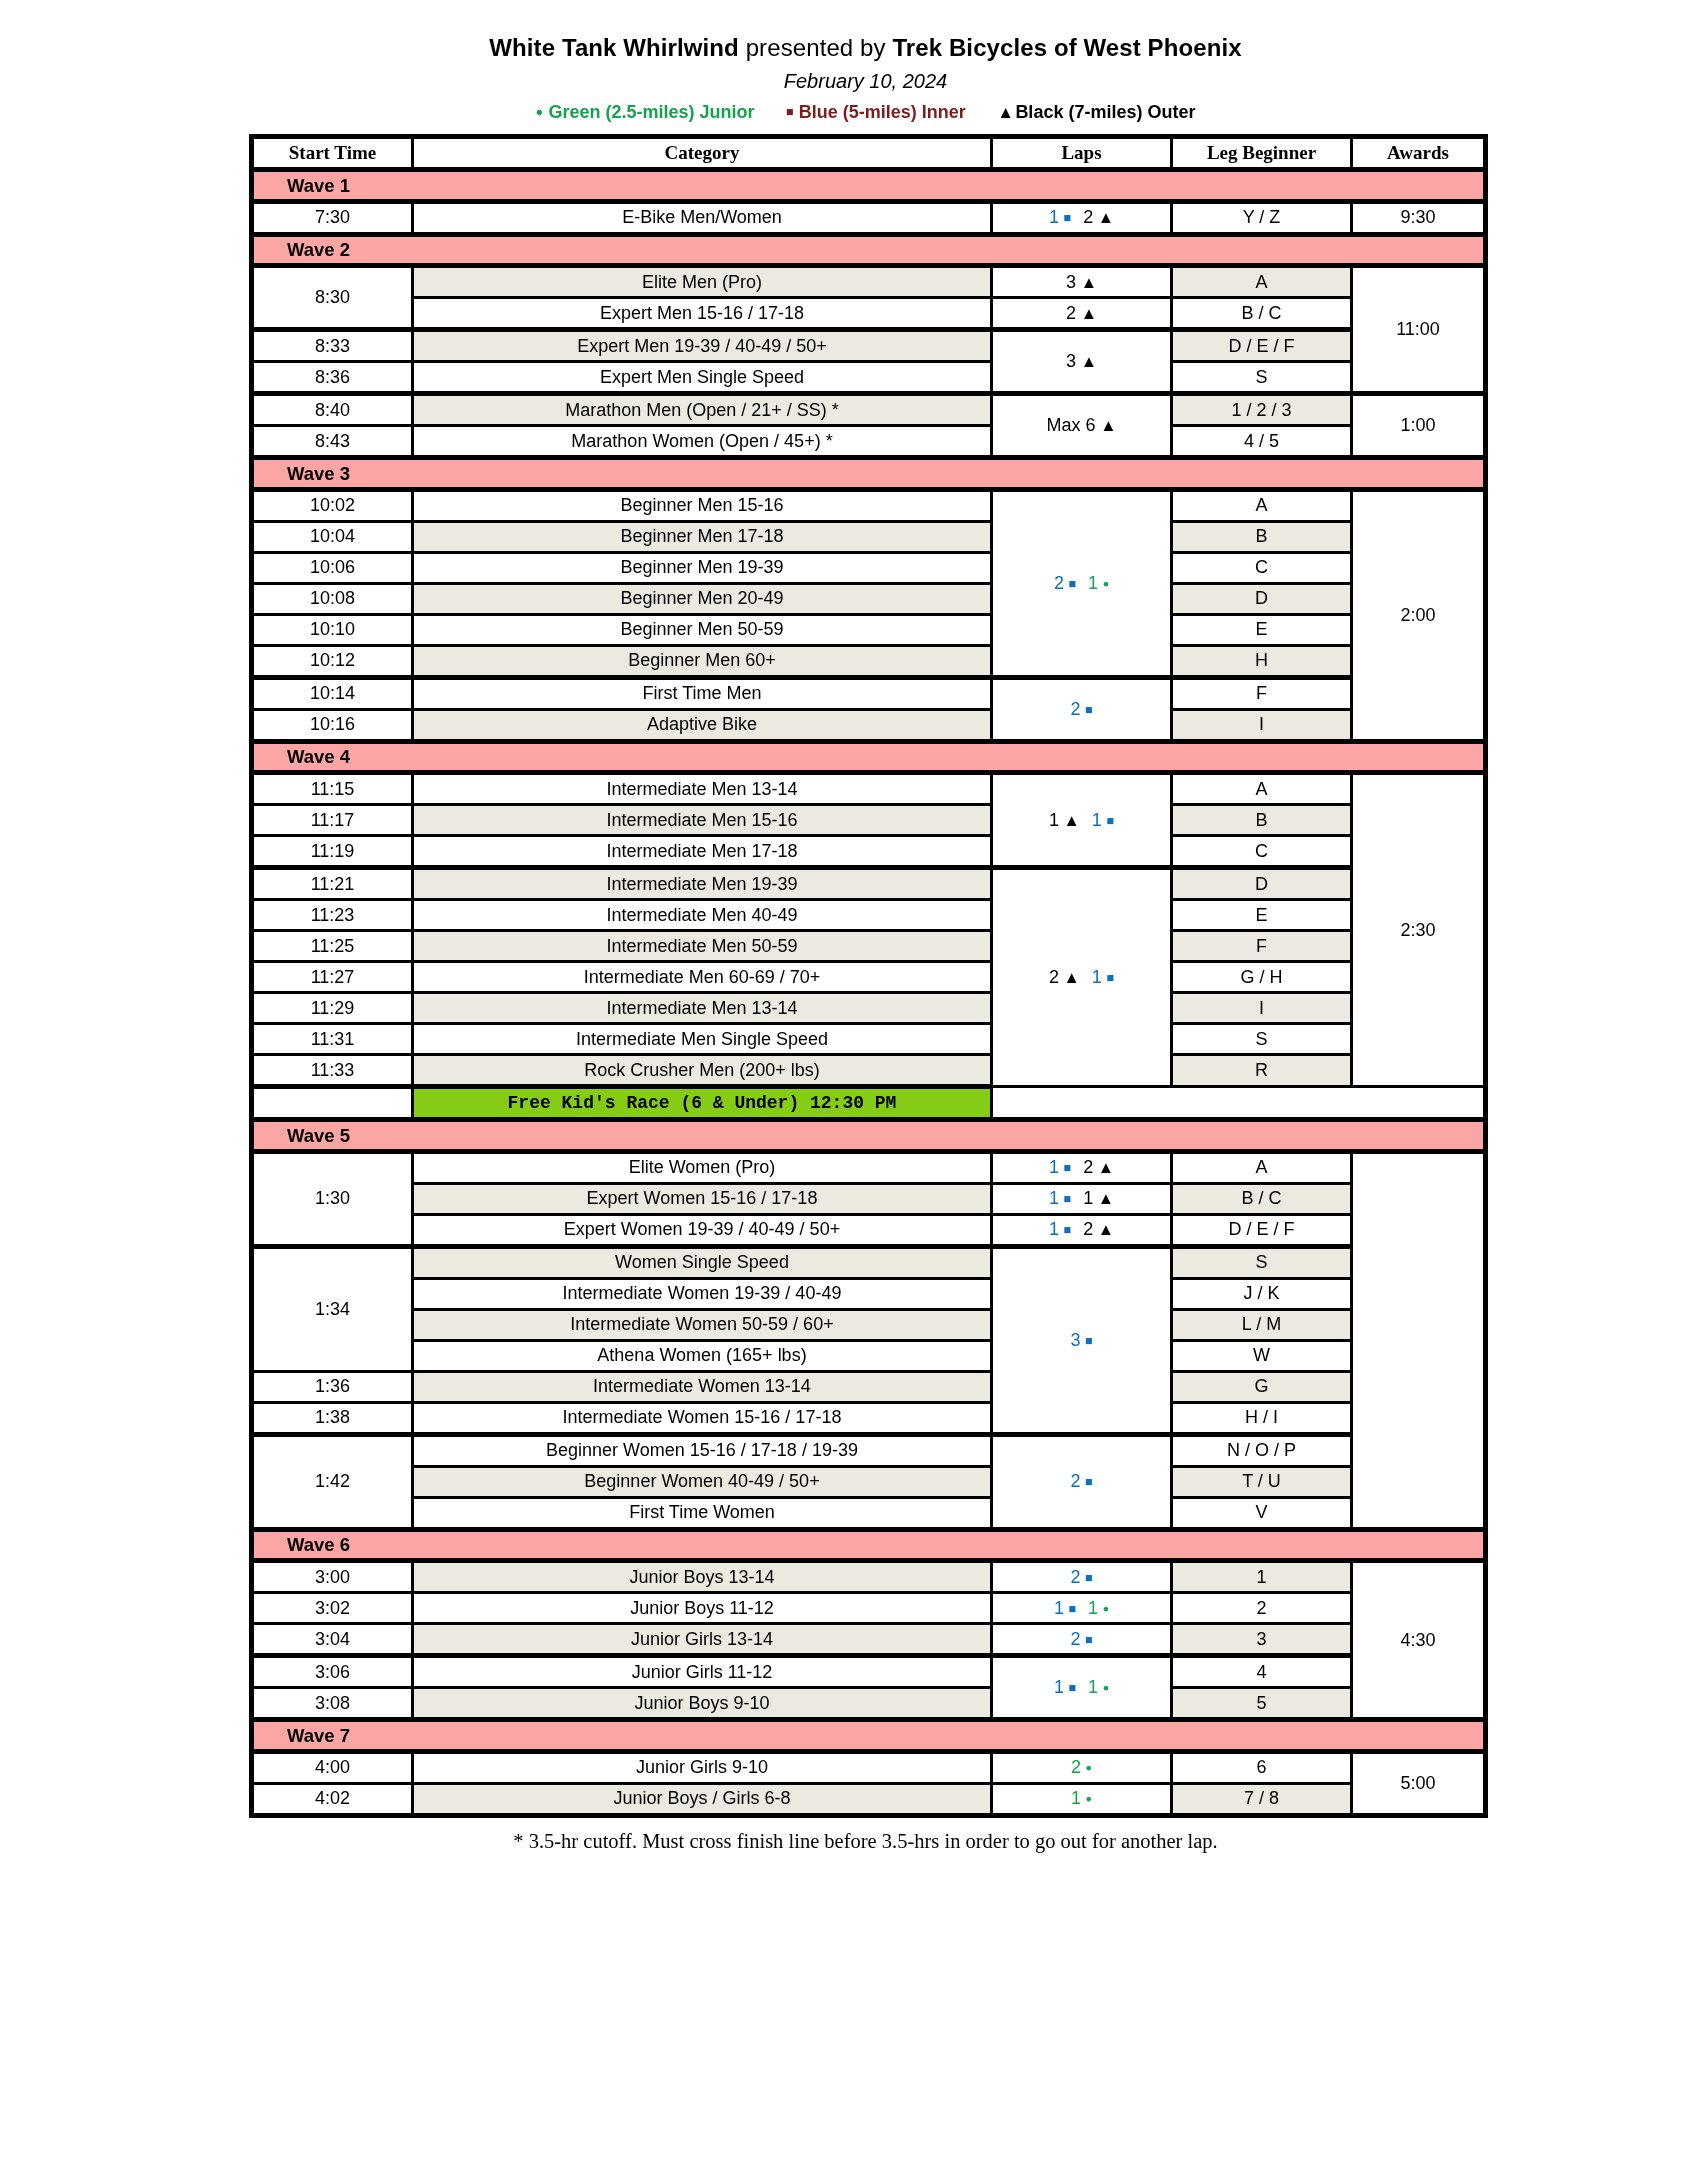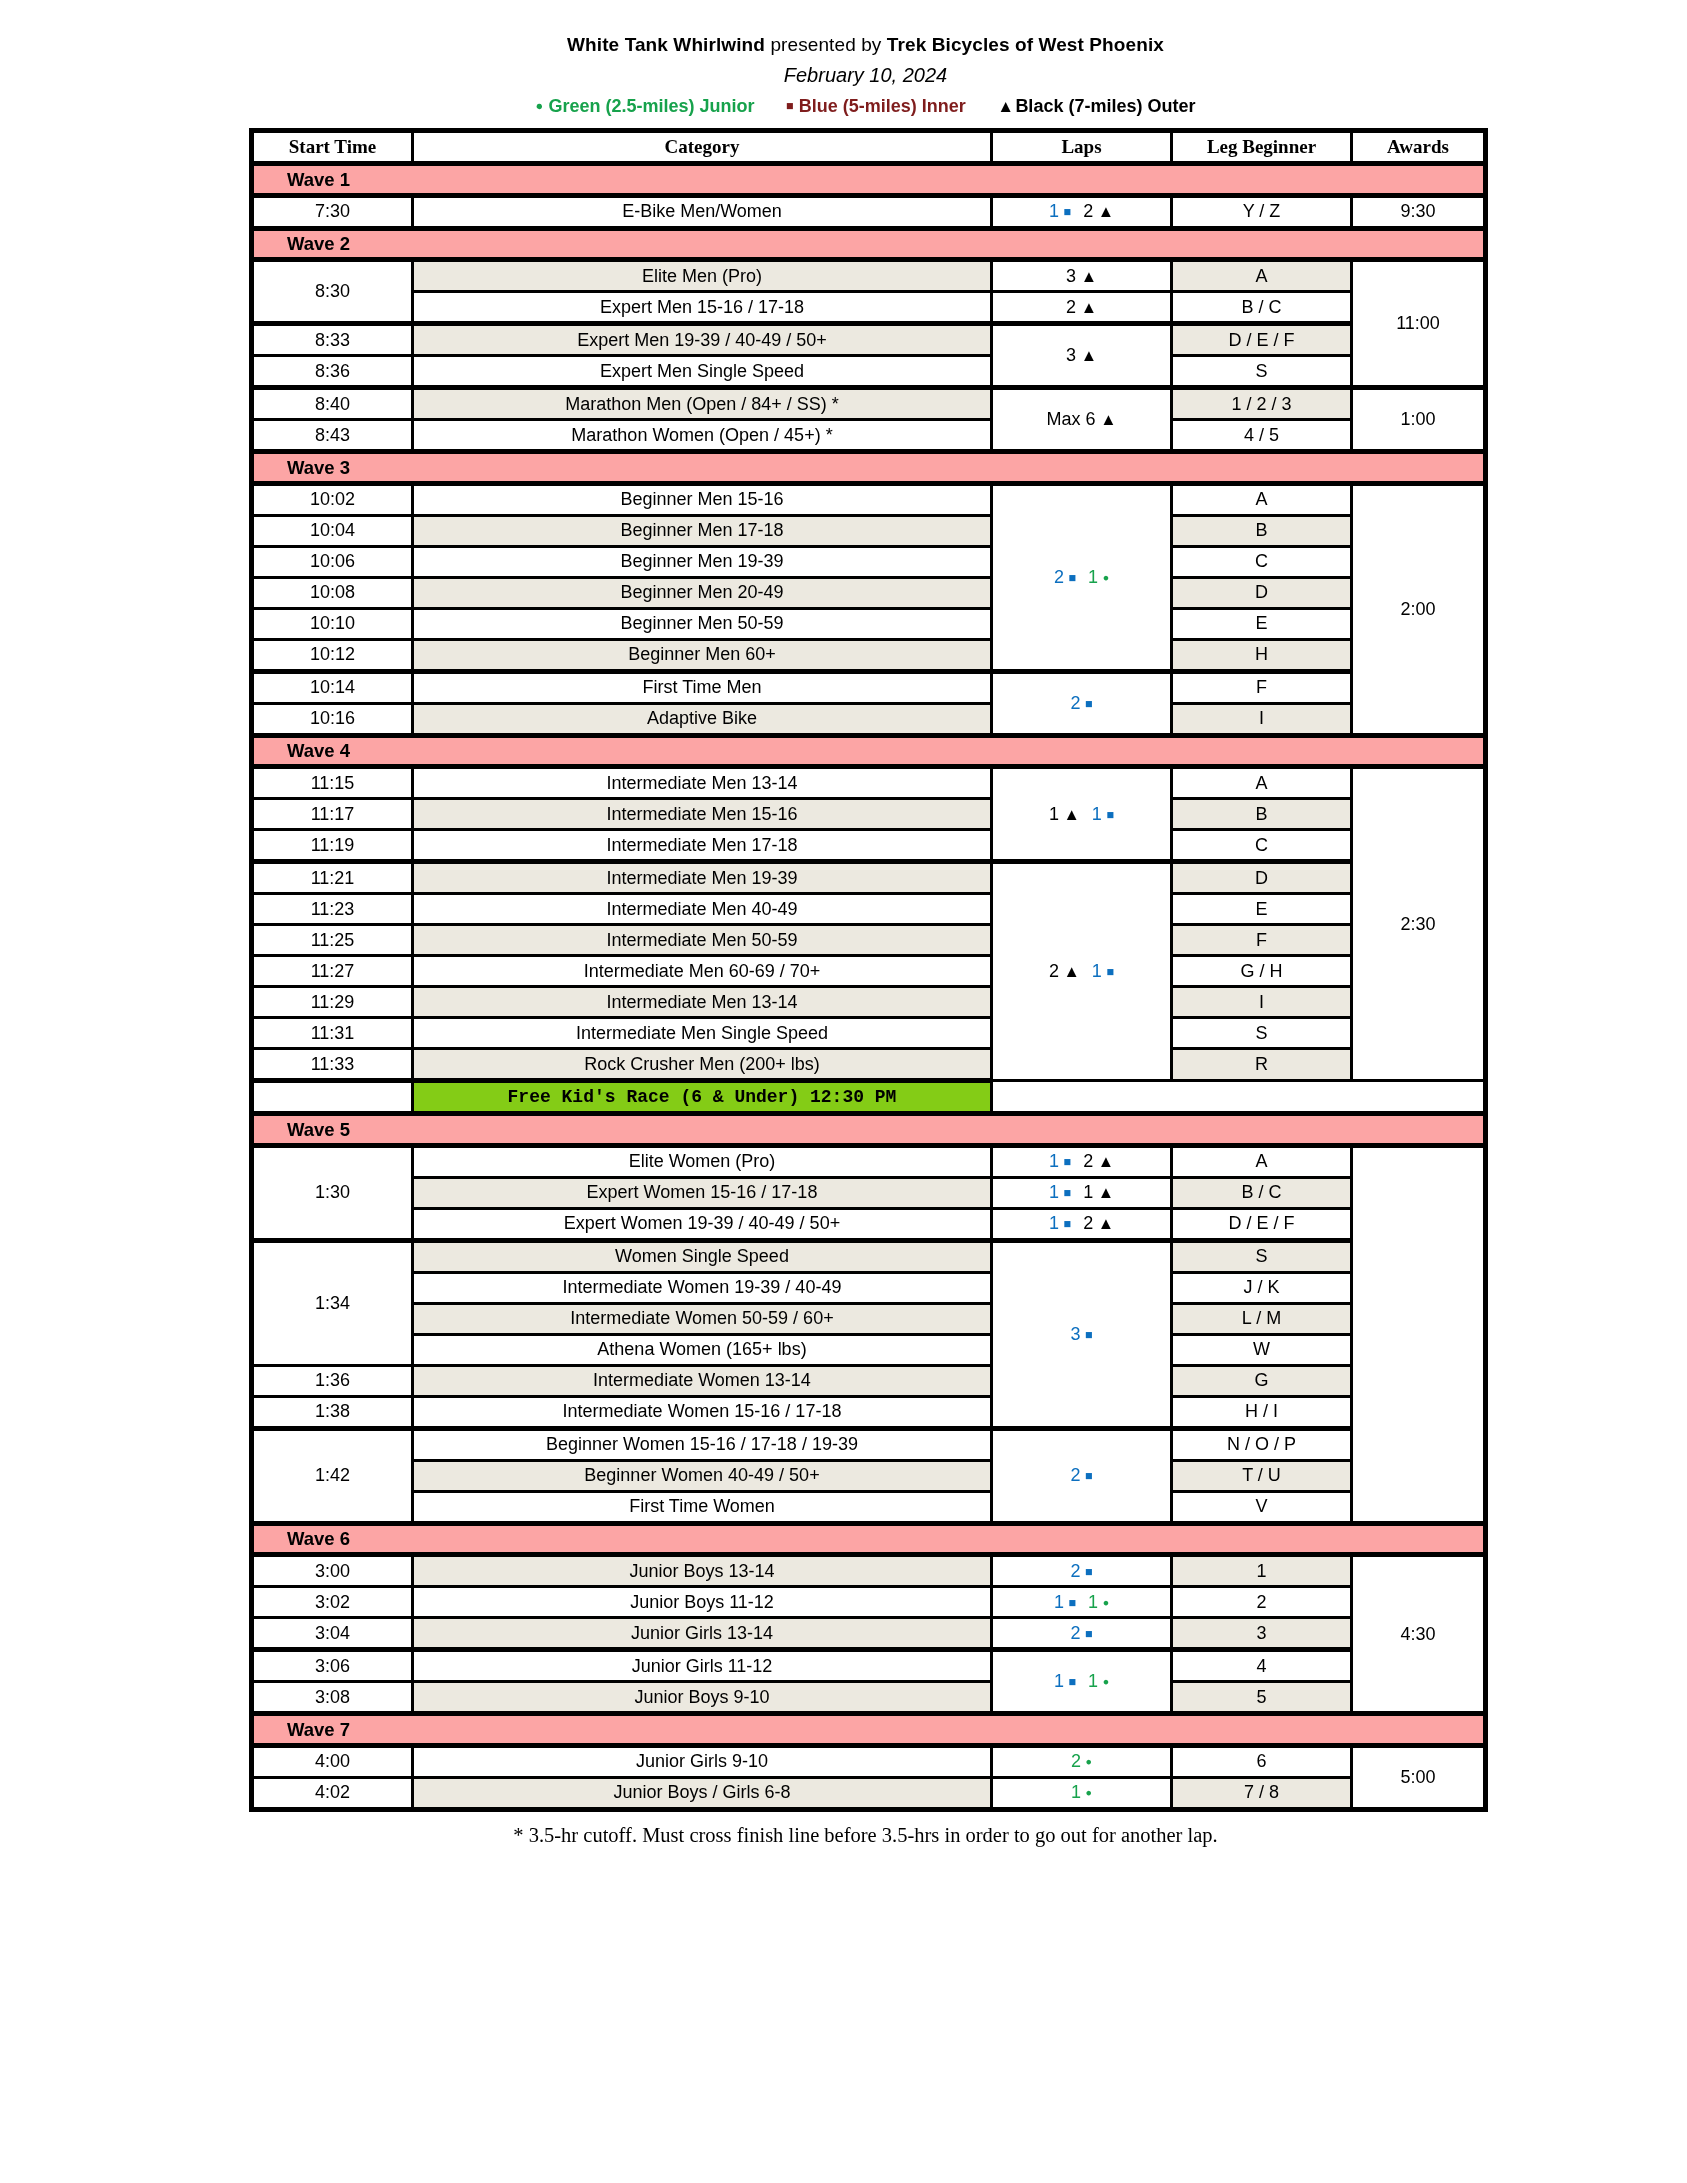--- a/index.html
+++ b/index.html
@@ -1,21 +1,21 @@
 <!DOCTYPE html>
 <html style="font-size:10.6px"><head>
 <meta charset="utf-8">
 <style>
   html,body{margin:0;padding:0;}
   body{
     width:1687px;height:2183px;background:#ffffff;color:#000;
     font-family:"Liberation Sans",sans-serif;position:relative;
   }
   .page{position:absolute;left:249px;top:0;width:1233px;padding-top:34px;}
-  .title{text-align:center;font-size:19px;letter-spacing:0.1px;}
+  .title{text-align:center;font-size:24px;letter-spacing:0.1px;}
   .title .b{font-weight:bold;}
   .date{margin-top:8px;text-align:center;font-size:20px;font-style:italic;}
   .legend{margin-top:9.3px;text-align:center;font-size:18px;font-weight:bold;}
   .legend-item{margin:0 13.2px;white-space:nowrap;}
   .ls{display:inline-block;margin-right:5.3px;}
   .ls-circle{font-size:12.6px;vertical-align:2px;}
   .ls-square{font-size:12.6px;vertical-align:2px;}
   .ls-triangle{font-size:17px;vertical-align:0px;margin-right:1.3px;}
 
   table.schedule{
@@ -112,21 +112,21 @@
           <td class="c-laps" rowspan="2"><span class="lap" style="color:#000000"><span class="lap-n">3</span><span class="lap-g lap-g-triangle">▲</span></span></td>
           <td class="c-leg shade">D / E / F</td>
         </tr>
         <tr>
           <td class="c-time">8:36</td>
           <td class="c-cat">Expert Men Single Speed</td>
           <td class="c-leg">S</td>
         </tr>
         <tr class="grp">
           <td class="c-time">8:40</td>
-          <td class="c-cat shade">Marathon Men (Open / 84+ / SS) *</td>
+          <td class="c-cat shade">Marathon Men (Open / 21+ / SS) *</td>
           <td class="c-laps" rowspan="2"><span class="lap" style="color:#000000"><span class="lap-n">Max 6</span><span class="lap-g lap-g-triangle">▲</span></span></td>
           <td class="c-leg shade">1 / 2 / 3</td>
           <td class="c-awards" rowspan="2">1:00</td>
         </tr>
         <tr>
           <td class="c-time">8:43</td>
           <td class="c-cat">Marathon Women (Open / 45+) *</td>
           <td class="c-leg">4 / 5</td>
         </tr>
         <tr class="wave-row">

